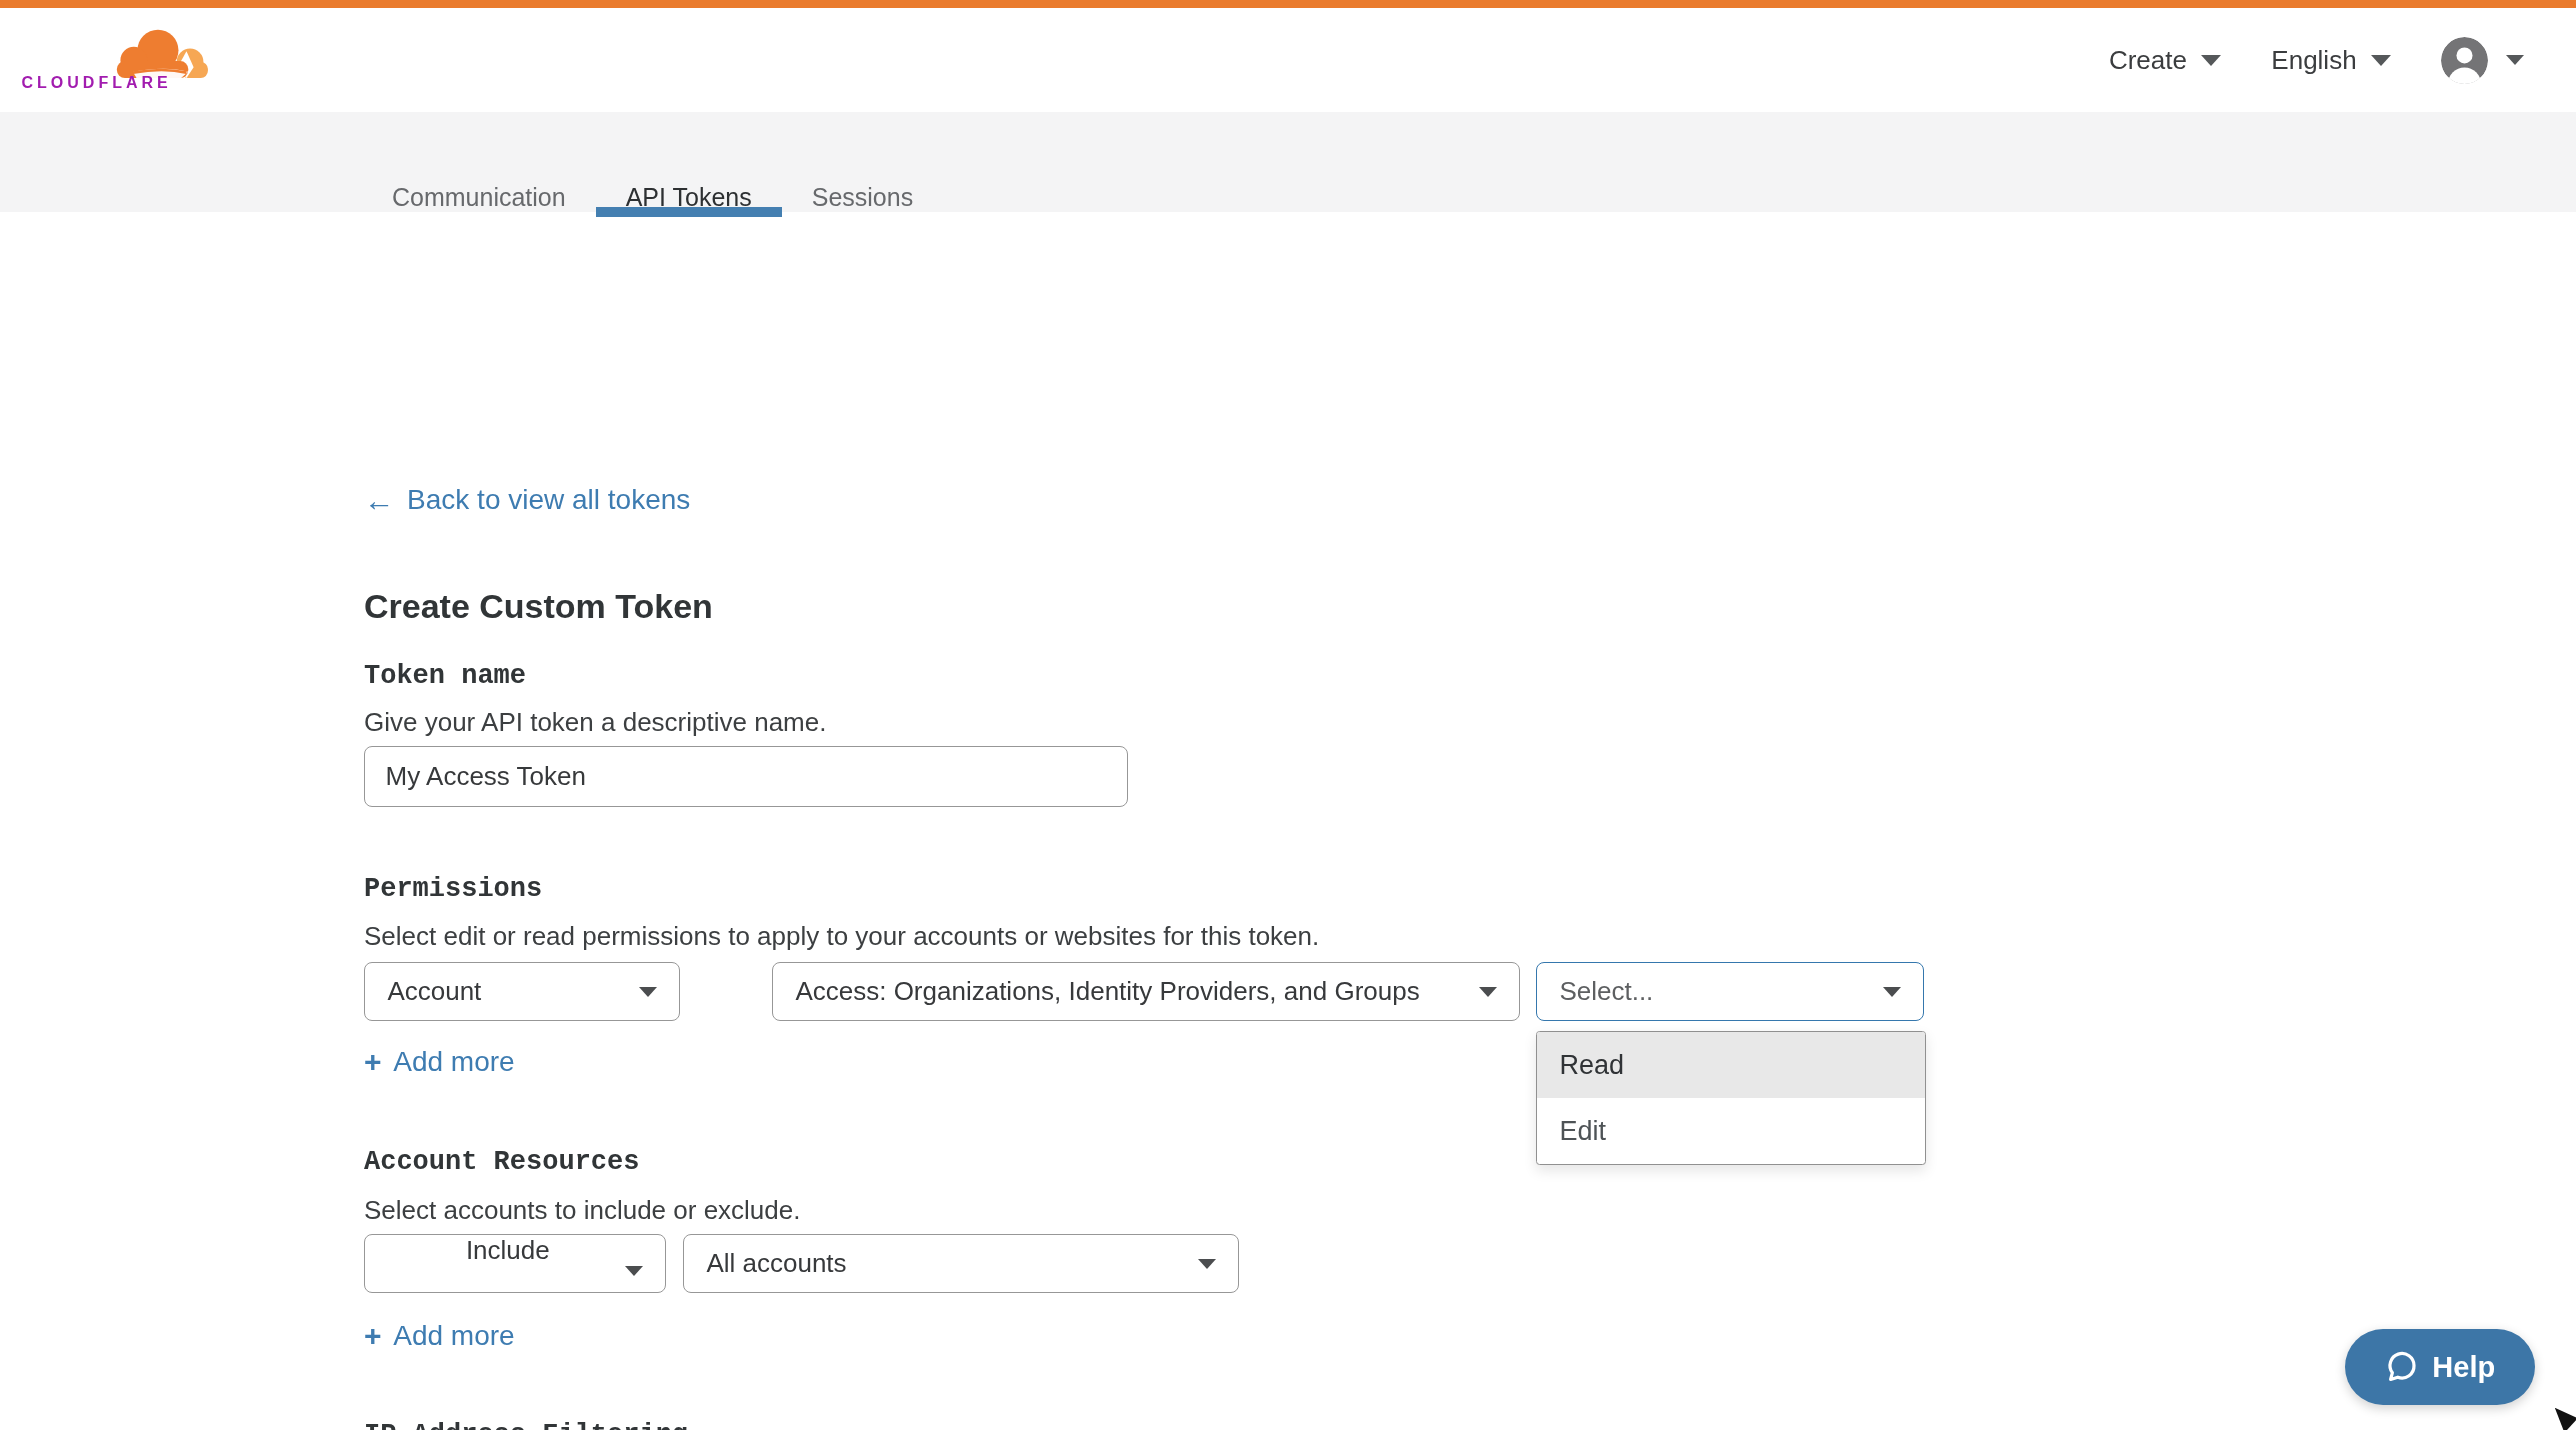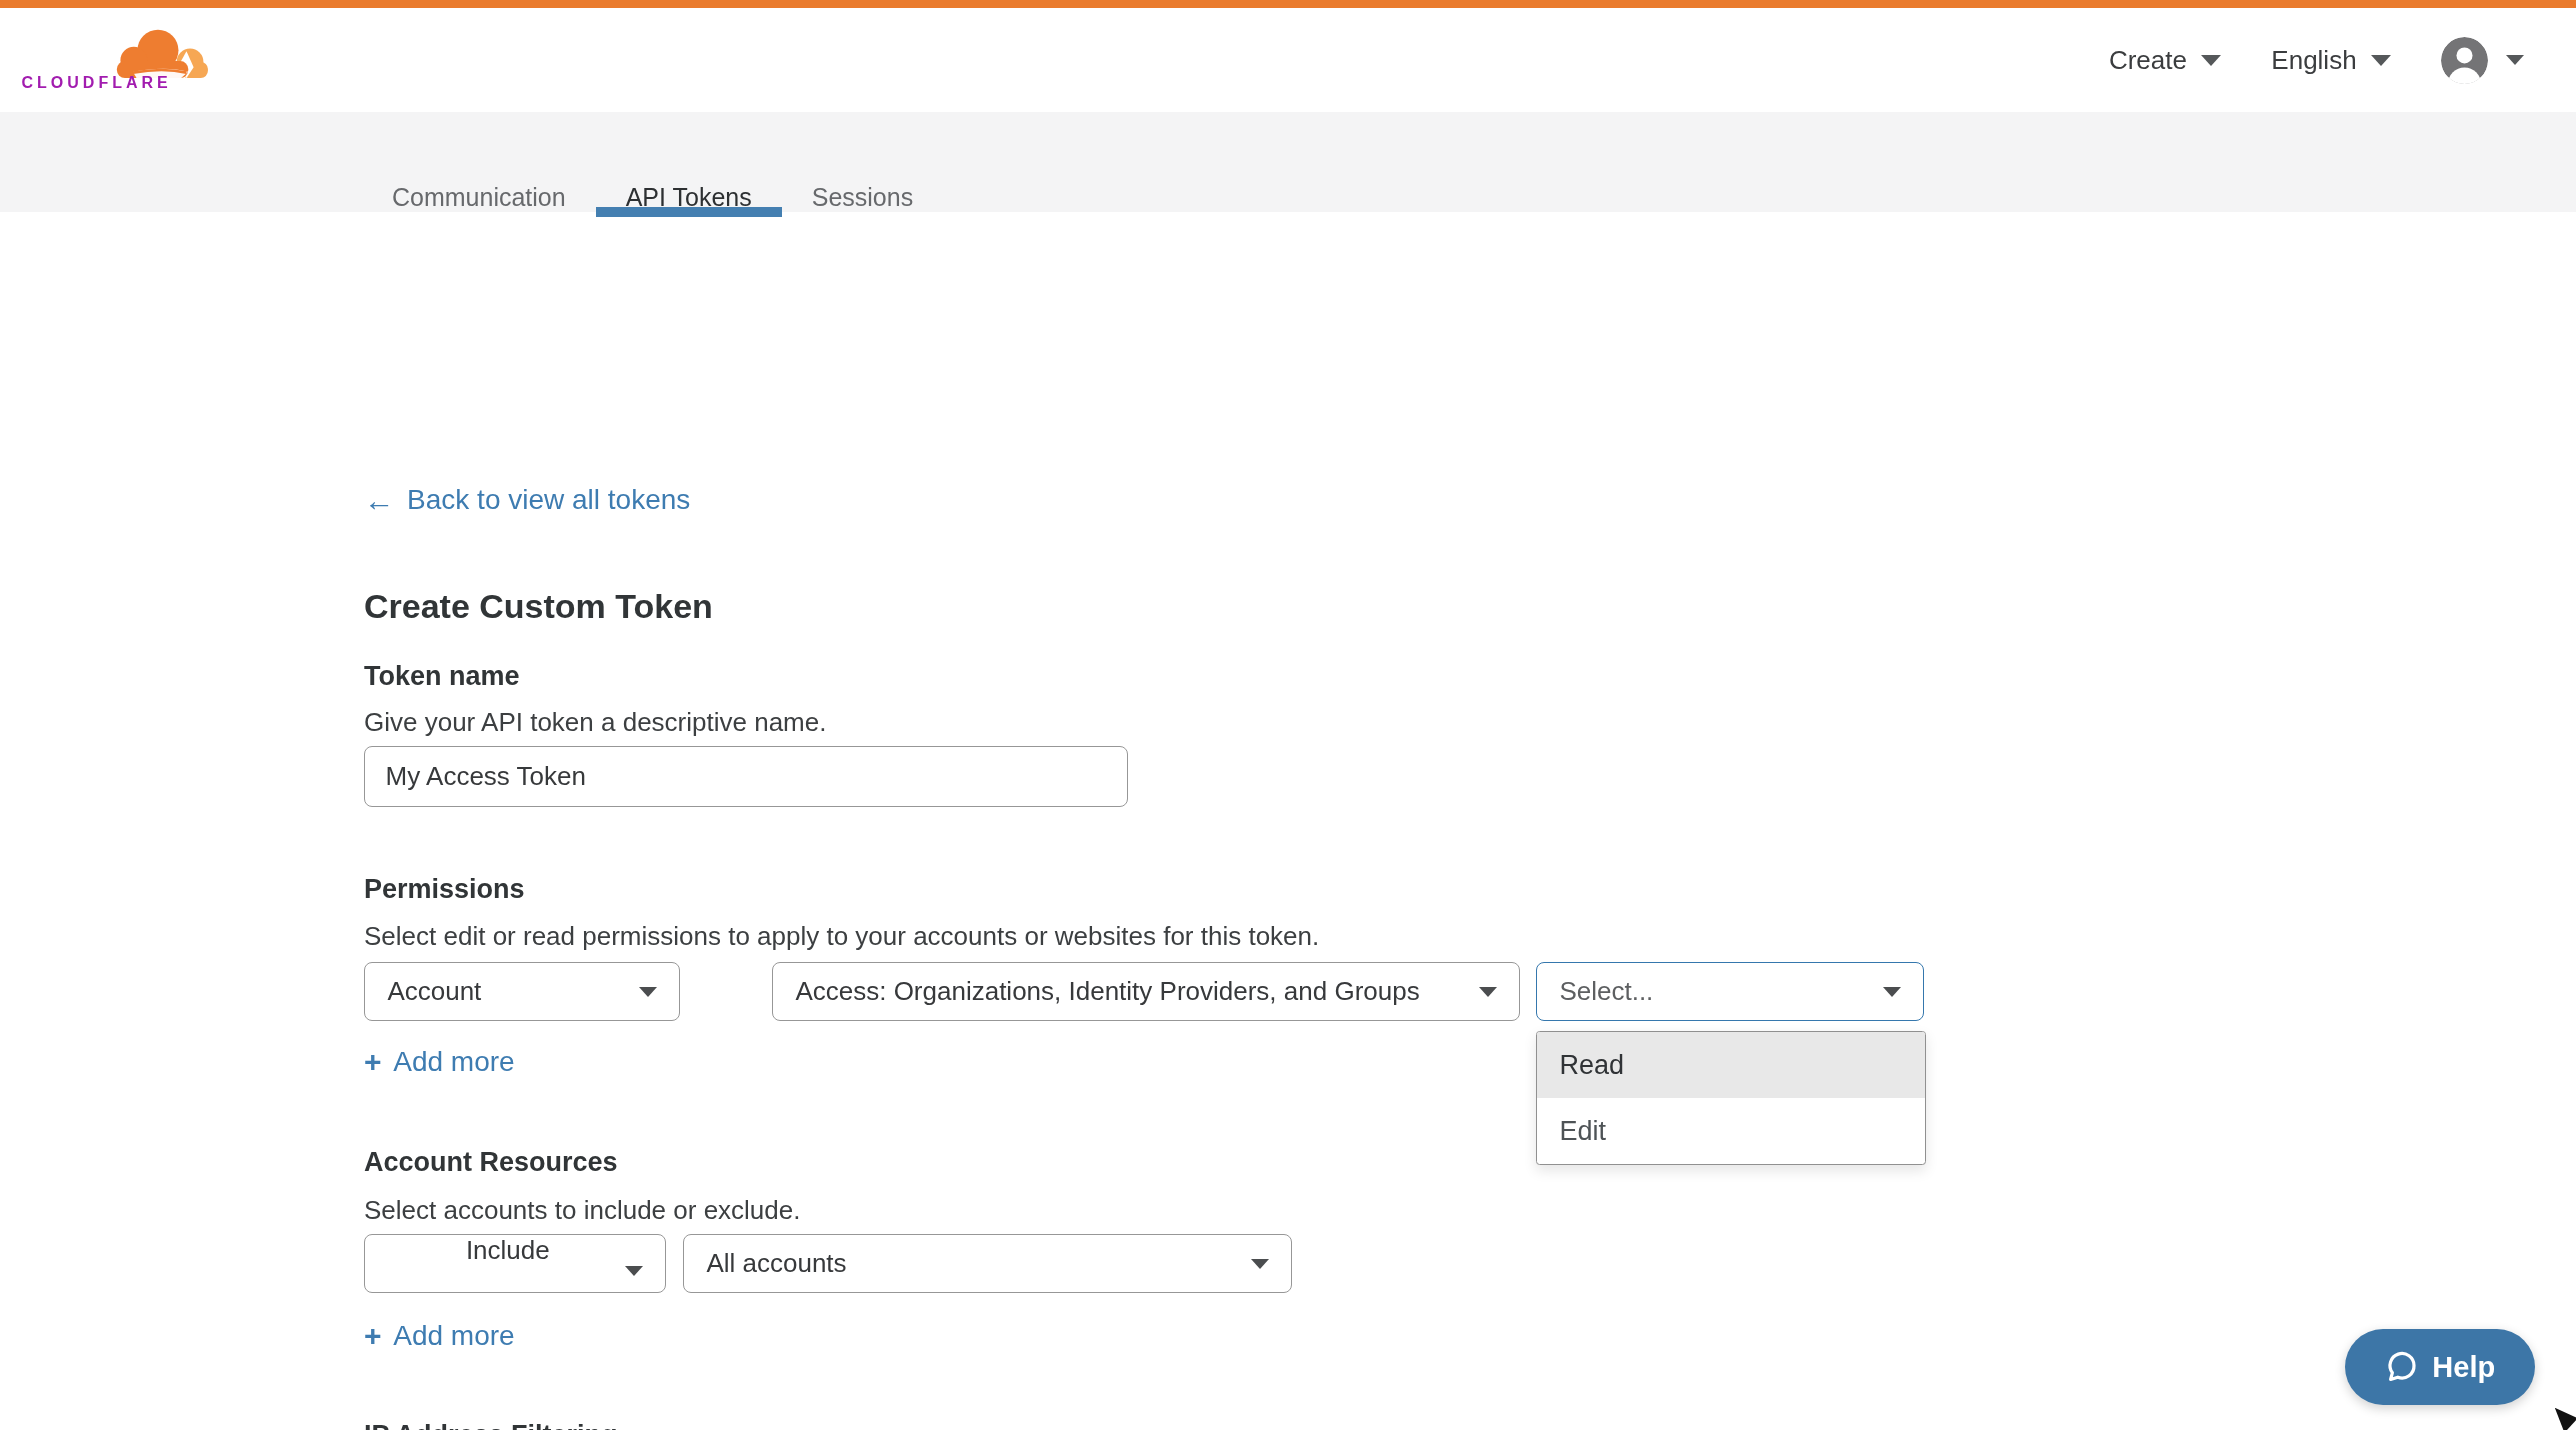--- a/index.html
+++ b/index.html
@@ -36,21 +36,21 @@
   
   .content { position:relative; height:1219px; }
   .abs { position:absolute; }
 
   .back-link { left:364px; top:272px; display:flex; align-items:center; gap:12.6px;
                color:#3e7cb1; font-size:28px; cursor:pointer; }
   .back-link .arrow { font-size:30.5px; line-height:1; }
 
   .page-title { left:364px; top:375px; font-size:34px; font-weight:600; color:#313537; }
 
-  .sec-h { font-size:27px; font-weight:600; color:#313537; }
+  .sec-h { font-size:27px; font-weight:600; color:#313537;font-family:Liberation Mono, monospace; }
   .sec-d { font-size:26px; color:#3c3f41; }
 
   .text-input { height:61px; border:1.8px solid #979797; border-radius:8px; background:#fff;
                 padding:0 20.6px; font-size:26px; color:#37393b; outline:none;
                 font-family:"Liberation Sans", sans-serif; }
   .text-input::placeholder { color:#b4b4b6; }
 
   .sel { display:flex; align-items:center; height:59px; background:#fff;
          border:1.8px solid #979797; border-radius:8px; padding:0 22.4px; font-size:26px;
          color:#37393b; cursor:pointer; }
@@ -185,21 +185,21 @@
     <span>Add more</span>
   </div>
 
   <div class="abs sec-h" style="left:364px; top:935px;">Account Resources</div>
   <div class="abs sec-d" style="left:364px; top:983px;">Select accounts to include or exclude.</div>
 
   <div class="abs sel" style="left:364px; top:1022px; width:302px;flex-direction:column;">
     <span class="val">Include</span>
     <span class="sel-caret"></span>
   </div>
-  <div class="abs sel" style="left:683px; top:1022px; width:609px;">
+  <div class="abs sel" style="left:683px; top:1022px; width:556px;">
     <span class="val">All accounts</span>
     <span class="sel-caret"></span>
   </div>
 
   <div class="abs add-more" style="left:364px; top:1108px;">
     <span class="plus">+</span>
     <span>Add more</span>
   </div>
 
   <div class="abs sec-h" style="left:364px; top:1208px;">IP Address Filtering</div>

